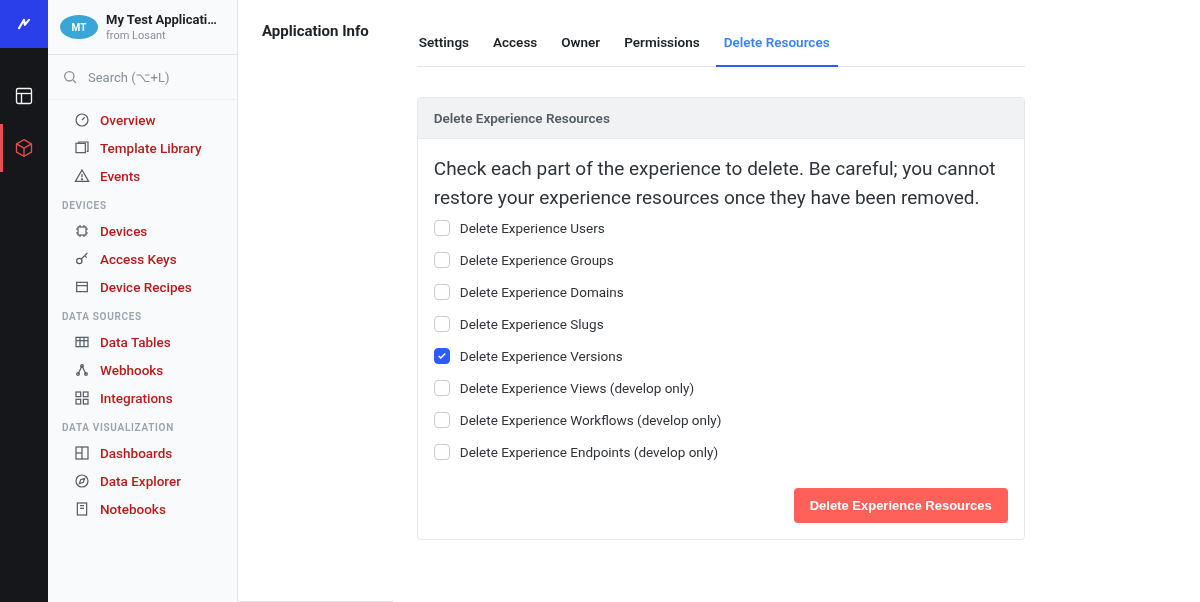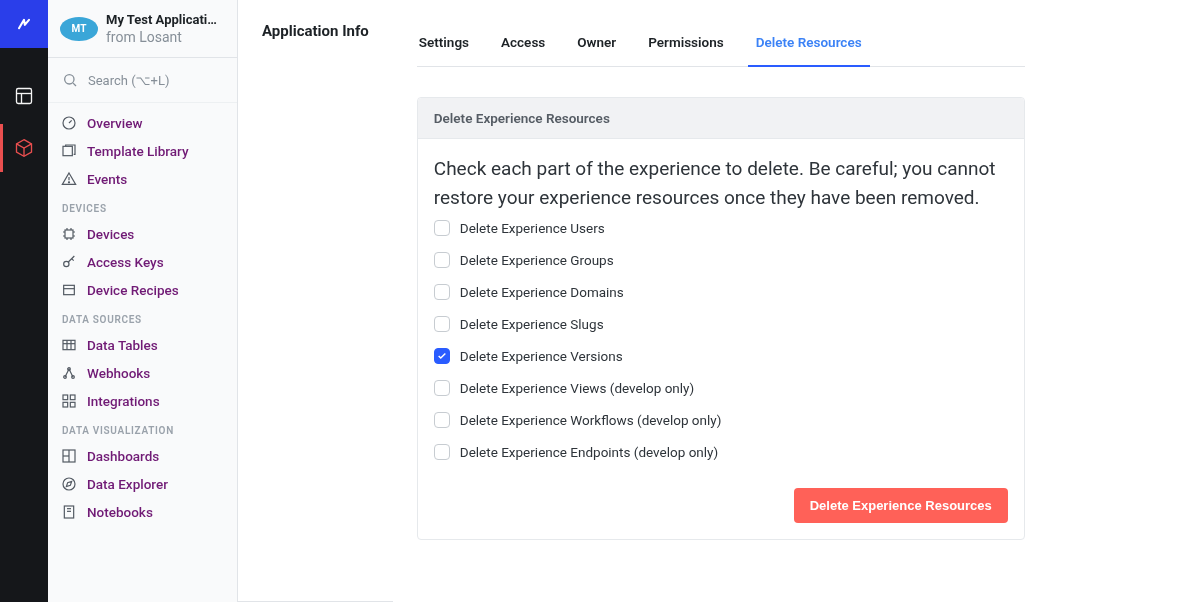--- a/index.html
+++ b/index.html
@@ -55,34 +55,34 @@
     display: flex; align-items: center; justify-content: center;
     font-size: 10px; font-weight: 700;
     flex-shrink: 0;
   }
   .app-title {
     font-size: 13px; font-weight: 700;
     color: #1d2226;
     white-space: nowrap; overflow: hidden; text-overflow: ellipsis;
   }
   .app-sub {
-    font-size: 14px; color: #868f98; margin-top: 2px;
+    font-size: 11px; color: #868f98; margin-top: 2px;
   }
   .search-row {
     padding: 14px 14px;
     display: flex; align-items: center; gap: 10px;
     color: #868f98;
     border-bottom: 1px solid #edf0f2;
     font-size: 13px;
   }
   .sidebar-scroll { overflow-y: auto; flex: 1; padding: 6px 0 10px 0; }
   .side-item {
     display: flex; align-items: center; gap: 10px;
-    padding: 6px 13px;
-    font-size: 13.5px; font-weight: 500; color: #701a75;
+    padding: 6px 26px;
+    font-size: 13.5px; font-weight: 500; color: #b91c1c;
     cursor: pointer;
   }
   .side-item .side-icon { width: 16px; color: #535a63; display: flex; justify-content: center; }
   .side-group-label {
     padding: 10px 14px 6px 14px;
     font-size: 10px; letter-spacing: 0.7px; color: #9aa2ab; font-weight: 600;
   }
   .main {
     flex: 1;
     display: flex; flex-direction: row;
@@ -91,21 +91,21 @@
   .page-header {
     padding: 22px 24px;
     border-bottom: 1px solid #e1e4e8;
   }
   .page-header h1 { font-size: 15px; font-weight: 700; }
   .content-area {
     padding: 0 24px 24px 24px;
     overflow-y: auto;
   }
   .tabs {
-    display: flex; gap: 28px;
+    display: flex; gap: 20px;
     border-bottom: 1px solid #e1e4e8;
     margin-top: 20px;
   }
   .tab {
     padding: 14px 2px 16px 2px;
     font-size: 13.5px; font-weight: 600;
     color: #1d2226;
     cursor: pointer;
     position: relative;
   }

